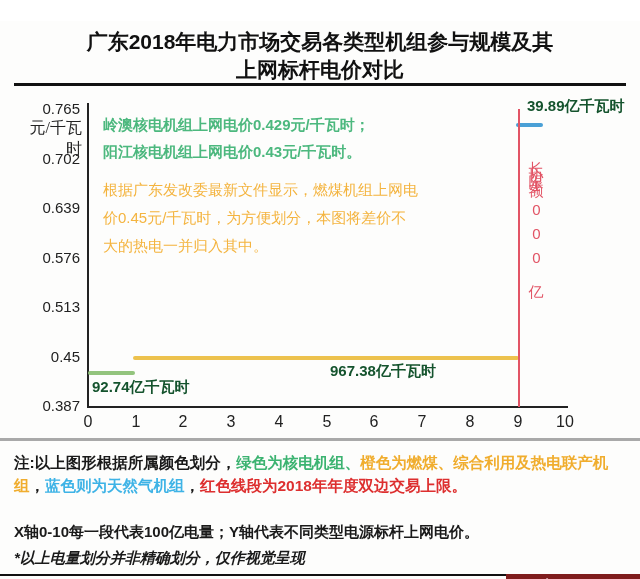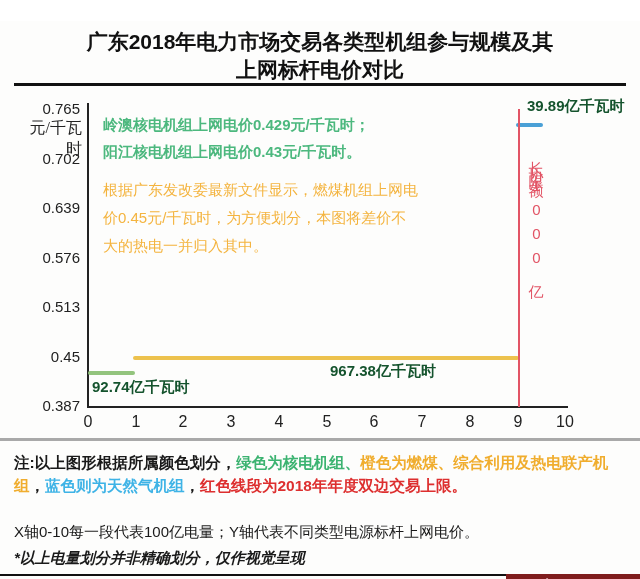--- a/index.html
+++ b/index.html
@@ -93,21 +93,21 @@
     position: absolute;
     top: 431px; left: 14px; width: 614px;
     font-size: 15.5px;
     font-weight: bold;
     line-height: 22.5px;
   }
   .axis-note {
     position: absolute;
     top: 502px; left: 14px; width: 614px;
     font-size: 15px;
-    font-weight: 400;
+    font-weight: 700;
     color: #1a1a1a;
   }
   .disclaimer {
     position: absolute;
     top: 528px; left: 14px; width: 500px;
     font-size: 15px;
     font-style: italic;
     font-weight: bold;
     color: #1a1a1a;
   }

